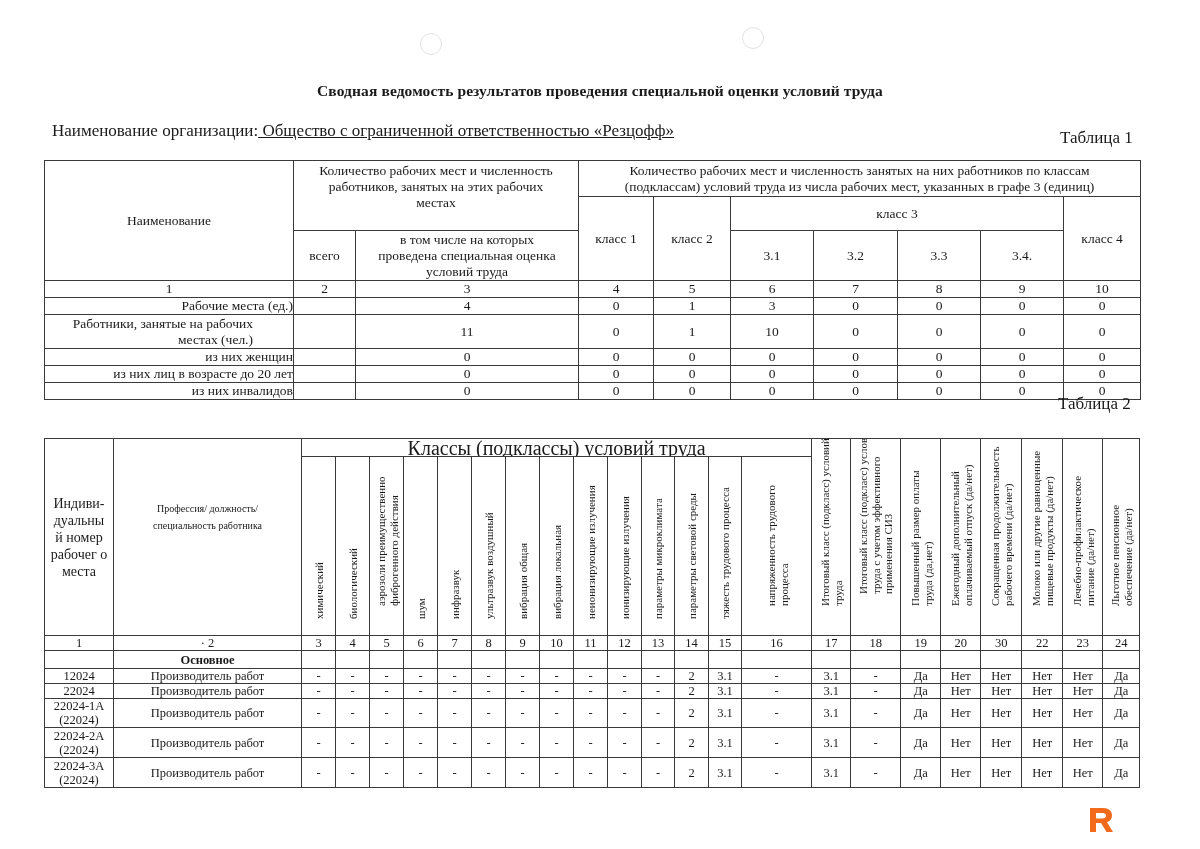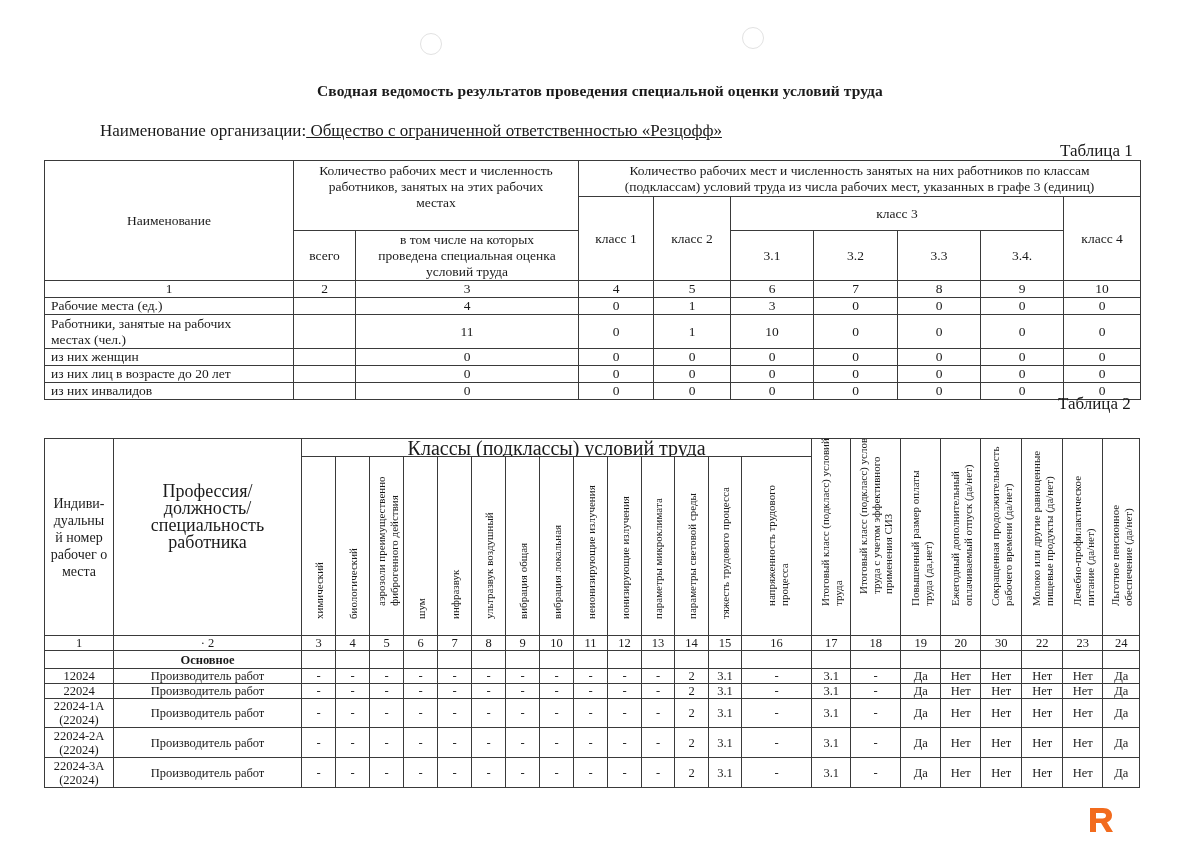--- a/index.html
+++ b/index.html
@@ -9,36 +9,36 @@
   }
   .circle {
     position: absolute; width: 20px; height: 20px; border-radius: 50%;
     border: 1px solid #e2e2e2; background: #fff;
   }
   .doc-title {
     position: absolute; left: 0; right: 0; top: 82px; text-align: center;
     font-weight: bold; font-size: 15.5px; letter-spacing: 0.1px;
   }
   .org-line {
-    position: absolute; left: 52px; top: 121px; font-size: 17px; margin-left: 48px;
+    position: absolute; left: 52px; top: 121px; font-size: 17px;
   }
   .org-line .org-name { text-decoration: underline; }
   .table-caption {
     position: absolute; font-size: 17px;
   }
   table {
     position: absolute; border-collapse: collapse; table-layout: fixed;
     font-family: "Liberation Serif", "DejaVu Serif", serif;
   }
   td, th {
     border: 1px solid #3a3a3a; padding: 0; font-weight: normal;
     text-align: center; vertical-align: middle; overflow: hidden;
   }
   #t1 { left: 44px; top: 160px; width: 1096px; font-size: 13.5px; line-height: 16px; }
-  #t1 td.left { text-align: left; padding-left: 6px; }
+  #t1 td.left { text-align: right; padding-left: 6px; }
   #t2 { left: 44px; top: 438px; width: 1096px; font-size: 12.5px; line-height: 14px; }
   #t2 .vert-wrap { height: 178px; position: relative; }
   #t2 .vert {
     position: absolute; left: 50%; bottom: 4px;
     transform-origin: 0 0; transform: rotate(-90deg) translateY(-50%);
     white-space: nowrap; font-size: 11px; line-height: 12.5px; text-align: left;
   }
   #t2 .vert.two { white-space: normal; width: 170px; }
   #t2 td.bold { font-weight: bold; }
   .logo {
@@ -50,21 +50,21 @@
 
 <div class="circle" style="left:420px; top:33px;"></div>
 <div class="circle" style="left:742px; top:27px;"></div>
 
 <div class="doc-title">Сводная ведомость результатов проведения специальной оценки условий труда</div>
 
 <div class="org-line">
   <span>Наименование организации:</span><span class="org-name"> Общество с ограниченной ответственностью «Резцофф» </span>
 </div>
 
-<div class="table-caption" style="left:1060px; top:141px;">Таблица 1</div>
+<div class="table-caption" style="left:1060px; top:128px;">Таблица 1</div>
 
 <table id="t1">
   <colgroup>
     <col style="width:249px">
       <col style="width:62px">
       <col style="width:223px">
       <col style="width:75px">
       <col style="width:77px">
     <col style="width:83px">
       <col style="width:84px">
@@ -192,21 +192,21 @@
       <col style="width:40px">
       <col style="width:40px">
       <col style="width:41px">
     <col style="width:41px">
       <col style="width:40px">
       <col style="width:37px">
   </colgroup>
   <tbody>
       <tr style="height:18px">
     <td rowspan="2" style="font-size:14px; line-height:17px; padding:0 4px;">Индиви-дуальны й номер рабочег о места</td>
-    <td rowspan="2" style="font-size:18px; line-height:17px; padding:0 24px 40px 24px;">Профессия/ должность/ специальность работника</td>
+    <td rowspan="2" style="font-size:10px; line-height:17px; padding:0 24px 40px 24px;">Профессия/ должность/ специальность работника</td>
     <td colspan="14" style="font-size:20px;">Классы (подклассы) условий труда</td>
     <td rowspan="2">
           <div class="vert-wrap" style="height:196px">
             <div class="vert two" style="width:180px">Итоговый класс (подкласс) условий труда</div>
           </div>
         </td>
     <td rowspan="2">
           <div class="vert-wrap" style="height:196px">
             <div class="vert two" style="width:185px">Итоговый класс (подкласс) условий труда с учетом эффективного применения СИЗ</div>
           </div>

